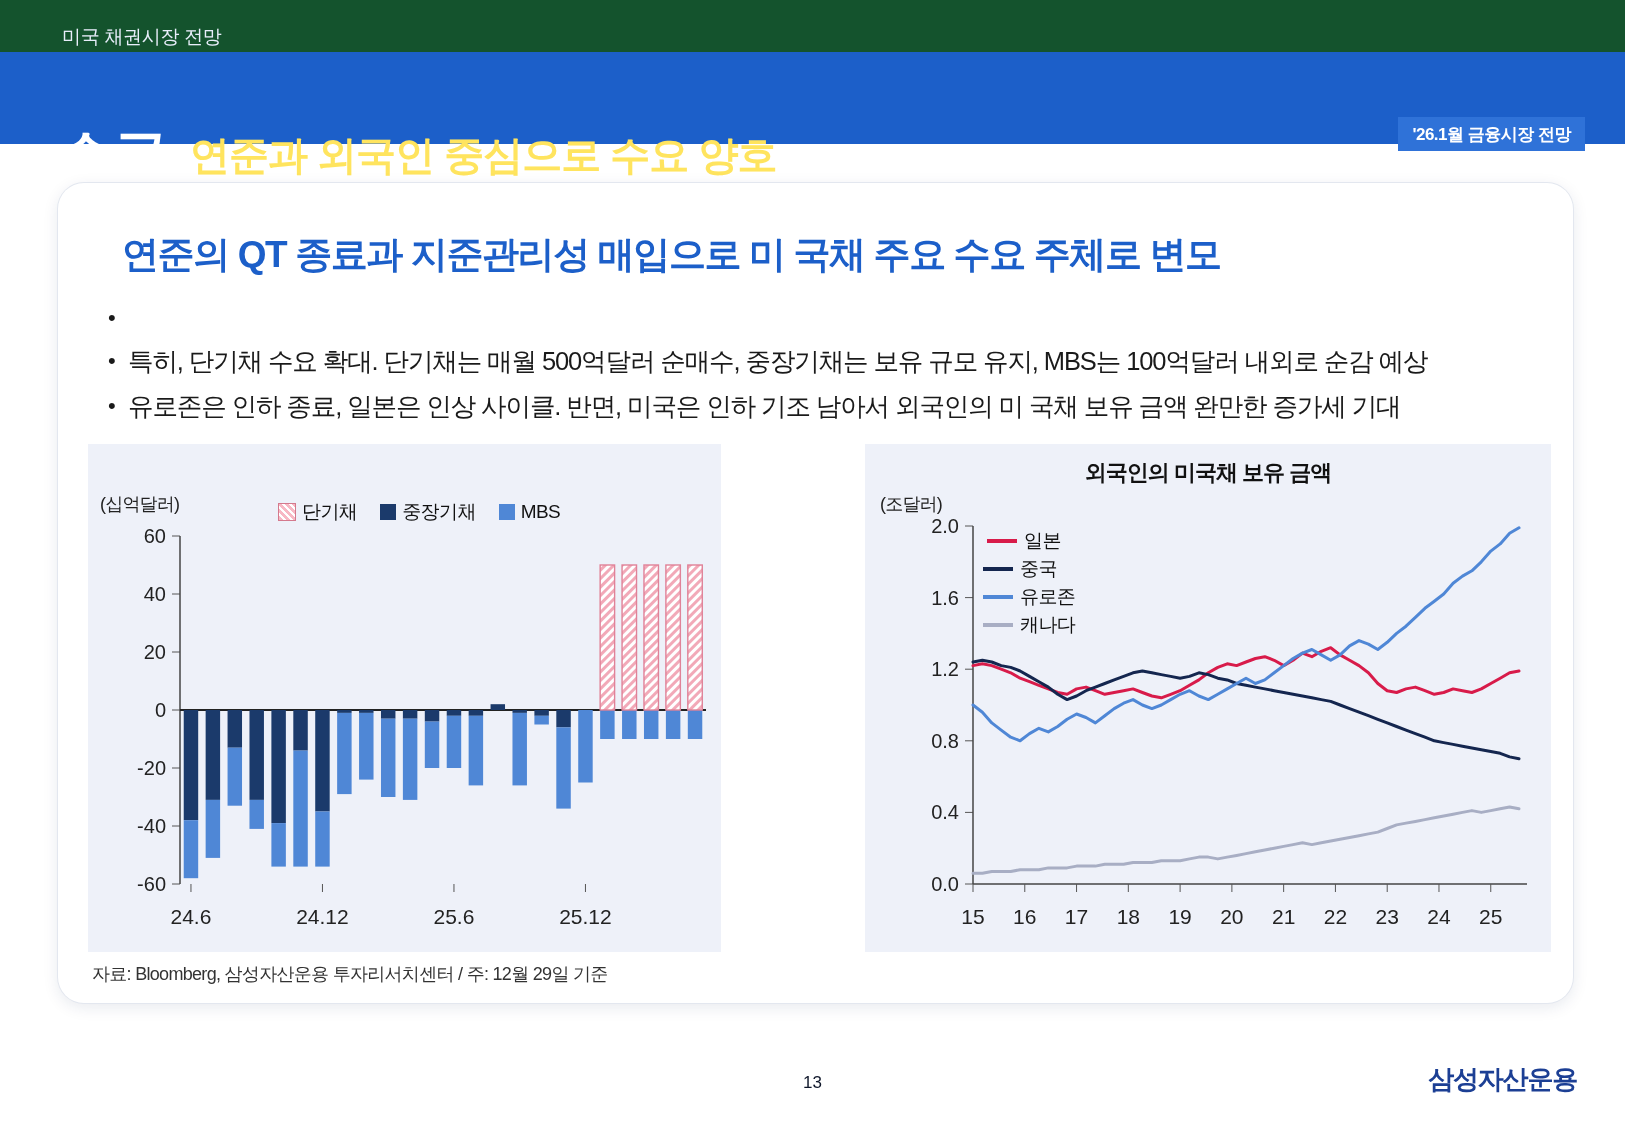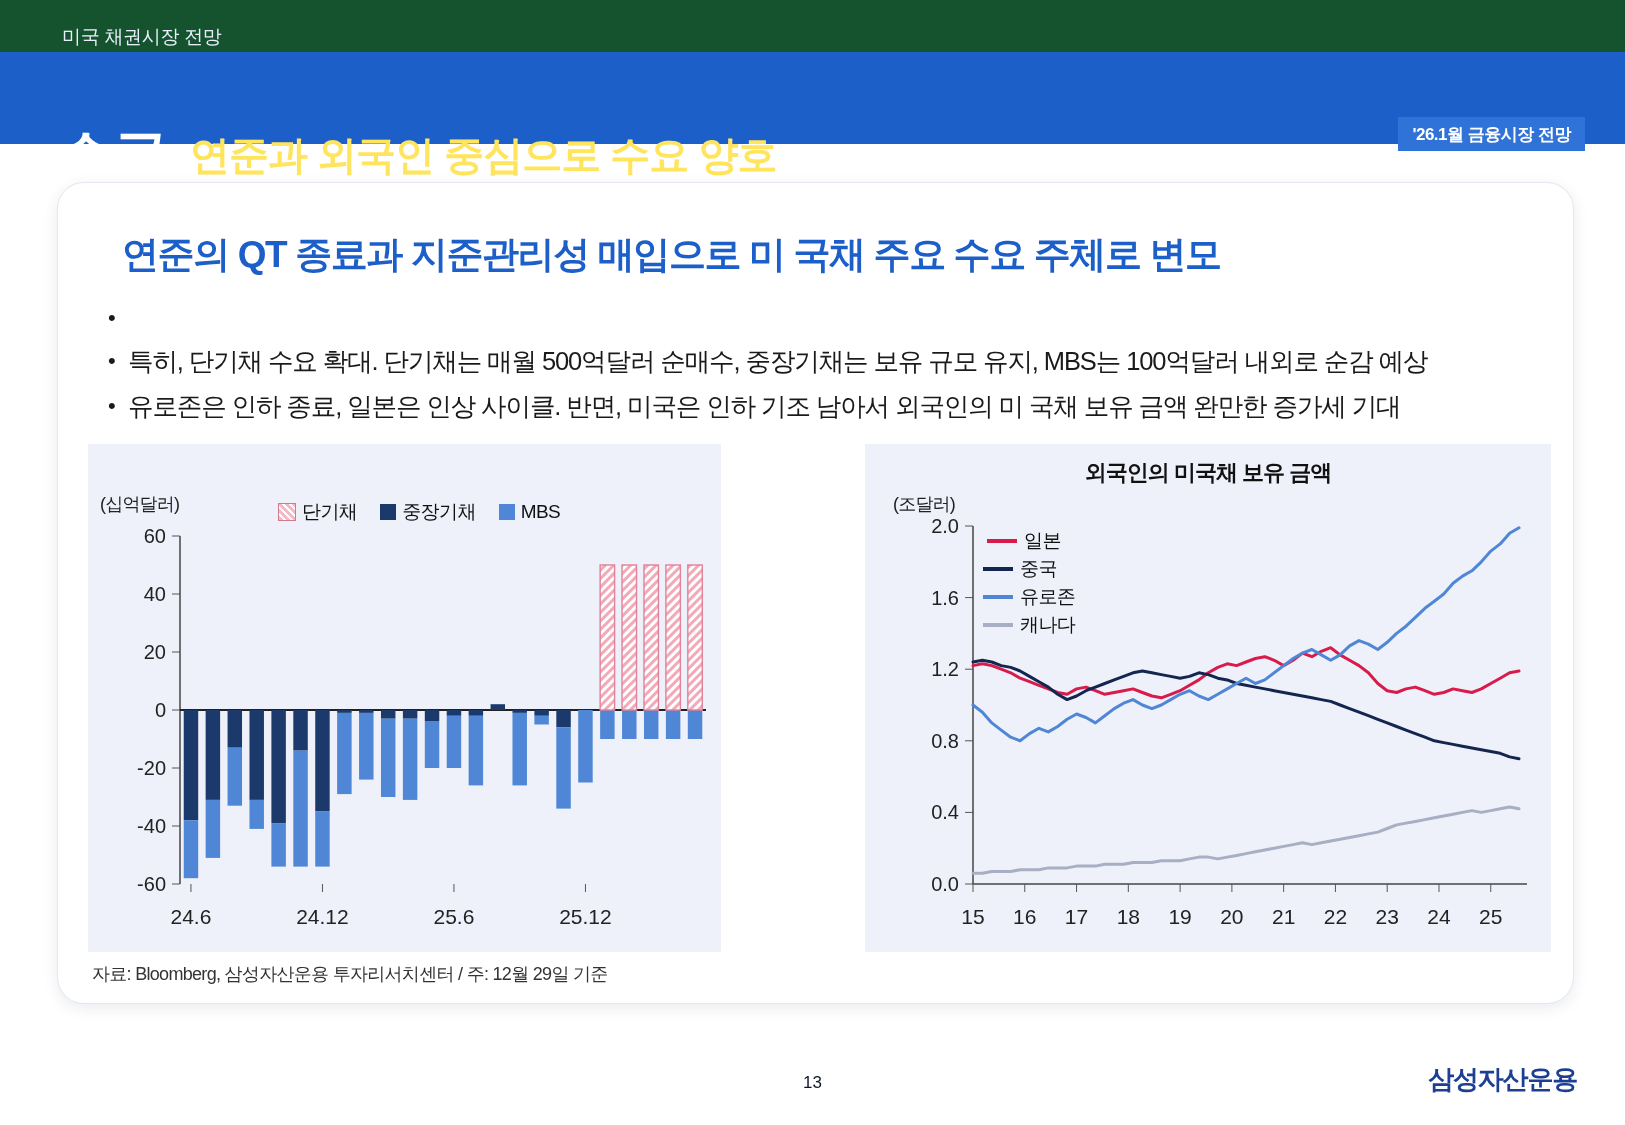--- a/index.html
+++ b/index.html
@@ -215,21 +215,21 @@
       <line x1="234.45833333333334" y1="440" x2="234.45833333333334" y2="448" stroke="#555" stroke-width="1"></line>
       <text x="365.9583333333333" y="480" text-anchor="middle" font-size="21" fill="#222" font-family="&quot;Liberation Sans&quot;,sans-serif">25.6</text>
       <line x1="365.9583333333333" y1="440" x2="365.9583333333333" y2="448" stroke="#555" stroke-width="1"></line>
       <text x="497.4583333333333" y="480" text-anchor="middle" font-size="21" fill="#222" font-family="&quot;Liberation Sans&quot;,sans-serif">25.12</text>
       <line x1="497.4583333333333" y1="440" x2="497.4583333333333" y2="448" stroke="#555" stroke-width="1"></line>
     </svg>
 </div>
 
 <div class="panel" id="panel-right">
   <div class="panel-title">외국인의 미국채 보유 금액</div>
-  <div class="axis-unit" style="left:28px;top:48px;text-align:right;">(조달러)</div>
+  <div class="axis-unit" style="left:15px;top:48px;text-align:right;">(조달러)</div>
 
   <div>
     <div class="legend" style="left:122px;top:84px;">
       <span class="legend-line" style="background:#d81b4a;"></span>
       <span>일본</span>
     </div>
     <div class="legend" style="left:118px;top:112px;">
       <span class="legend-line" style="background:#14264f;"></span>
       <span>중국</span>
     </div>

